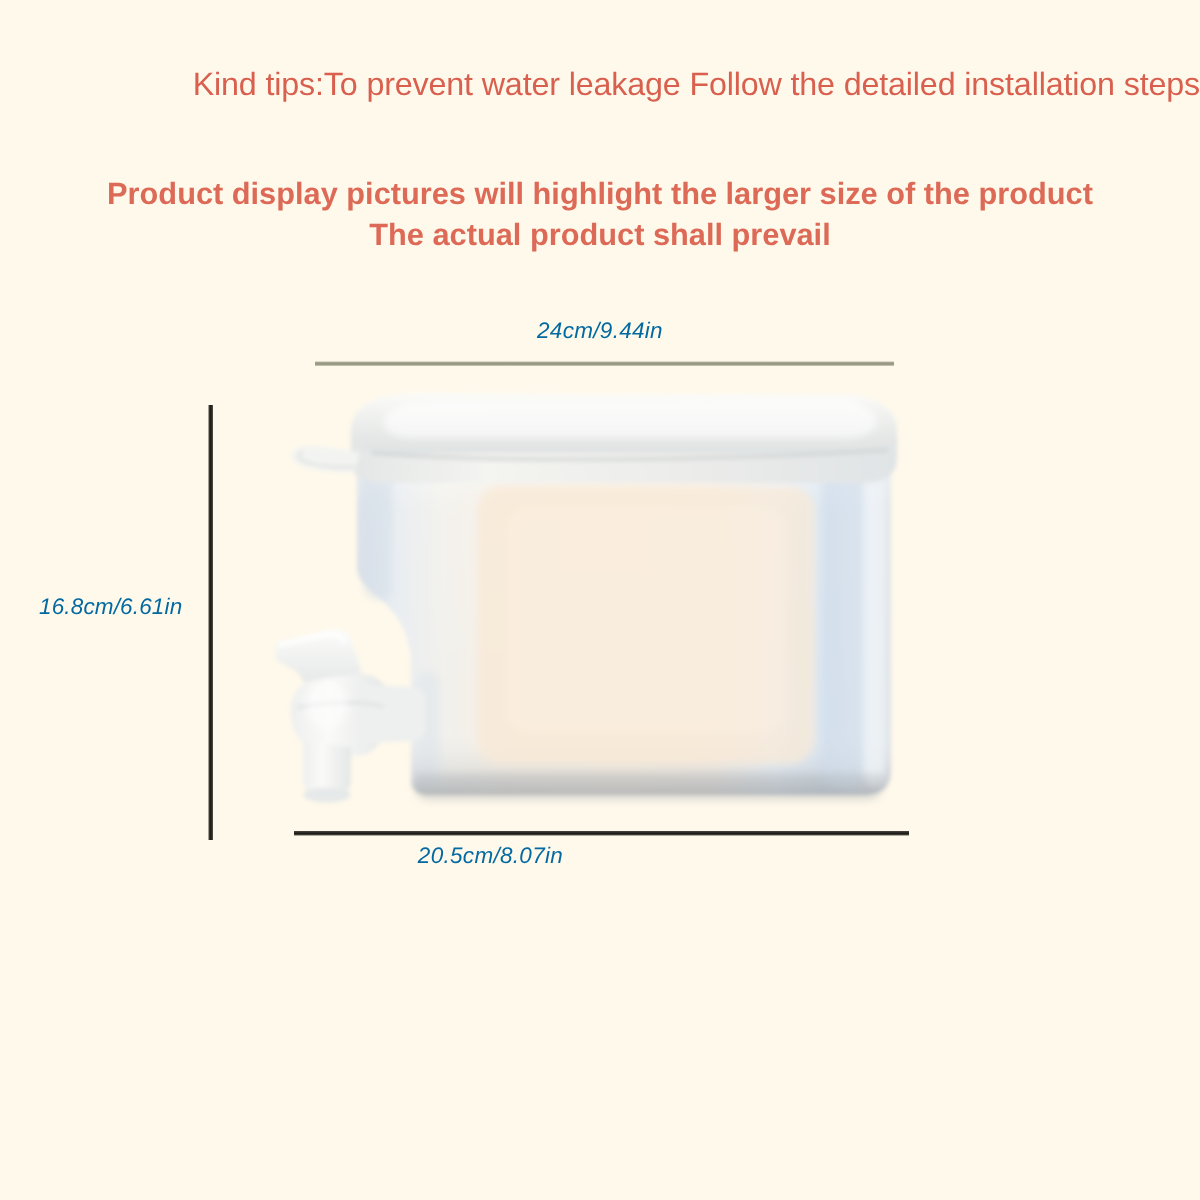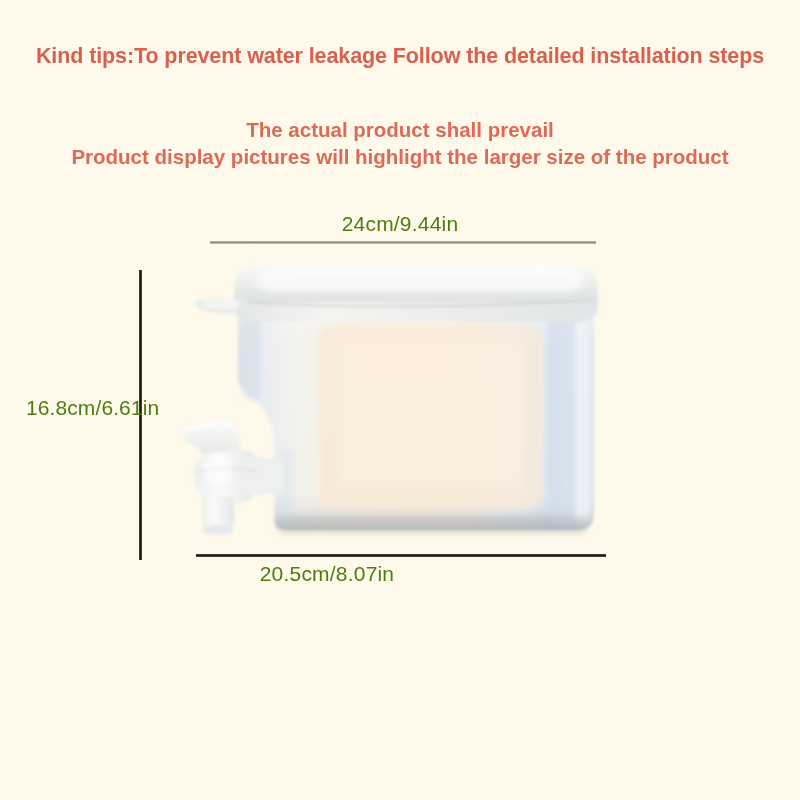--- a/index.html
+++ b/index.html
@@ -21,23 +21,23 @@
     height: 800px;
     background: #fff9eb;
   }
 
   
   .notice-line-1 {
     position: absolute;
     left: 0;
     top: 44px;
     width: 800px;
-    text-align: center;
+    text-align: right;
     font-size: 21.5px;
-    font-weight: bold;
+    font-weight: normal;
     color: #d9604f;
     letter-spacing: -0.1px;
     white-space: nowrap;
   }
   .notice-block-2 {
     position: absolute;
     left: 0;
     top: 116px;
     width: 800px;
     text-align: center;
@@ -46,24 +46,25 @@
     color: #dc6a56;
     line-height: 27px;
   }
   .notice-block-2 div {
     white-space: nowrap;
   }
 
   
   .dim-label {
     position: absolute;
-    color: #4d7c0f;
-    font-size: 21px;
+    color: #0369a1;
+    font-size: 15px;
     font-weight: 500;
     white-space: nowrap;
+    font-style: italic;
   }
   #dim-top-label {
     left: 0;
     top: 212px;
     width: 800px;
     text-align: center;
     letter-spacing: 0.2px;
   }
   #dim-left-label {
     left: 26px;
@@ -120,22 +121,22 @@
   }
 </style>
 </head>
 <body>
 
 <div id="stage">
 
   <div class="notice-line-1">Kind tips:To prevent water leakage Follow the detailed installation steps</div>
 
   <div class="notice-block-2">
+    <div>Product display pictures will highlight the larger size of the product</div>
     <div>The actual product shall prevail</div>
-    <div>Product display pictures will highlight the larger size of the product</div>
   </div>
 
   <div id="dim-top-rule"></div>
   <div id="dim-left-rule"></div>
   <div id="dim-bottom-rule"></div>
 
   <div class="dim-label" id="dim-top-label">24cm/9.44in</div>
 
   <div class="dim-label" id="dim-left-label">16.8cm/6.61in</div>
 

